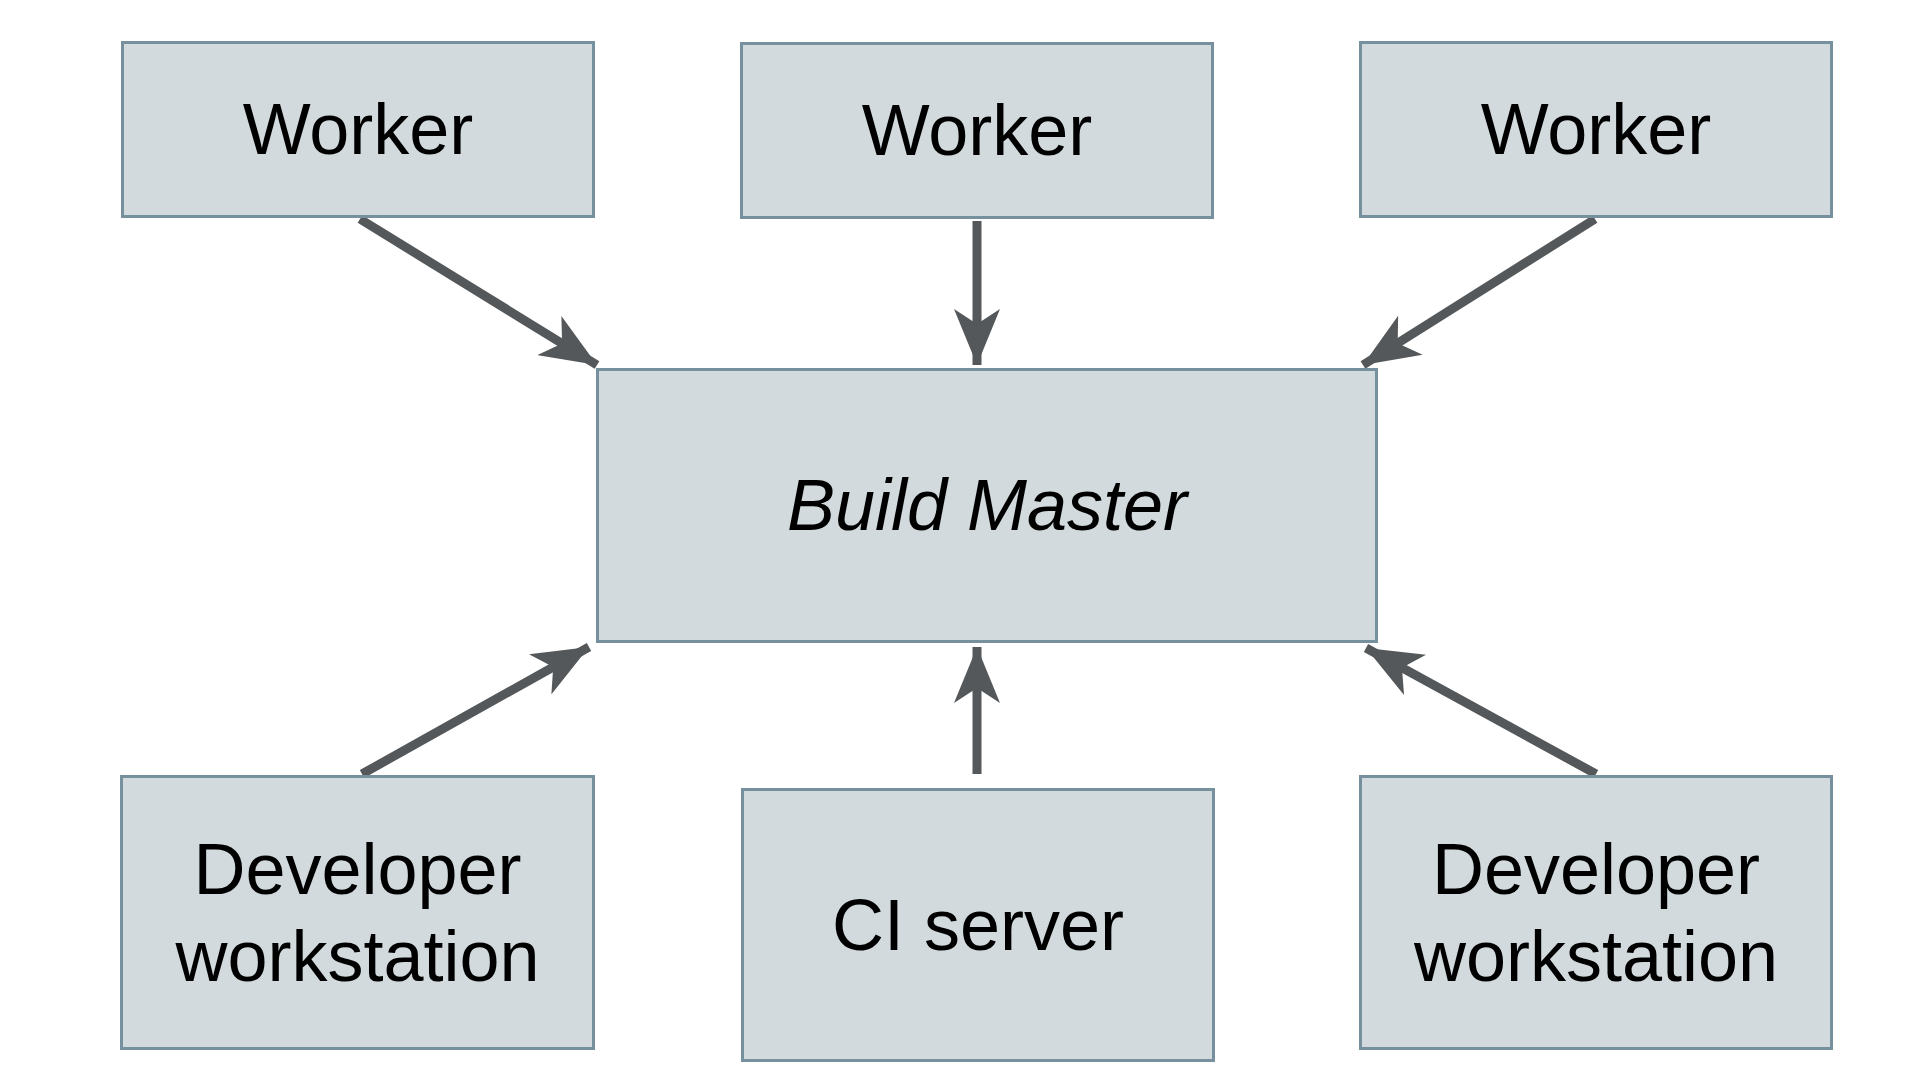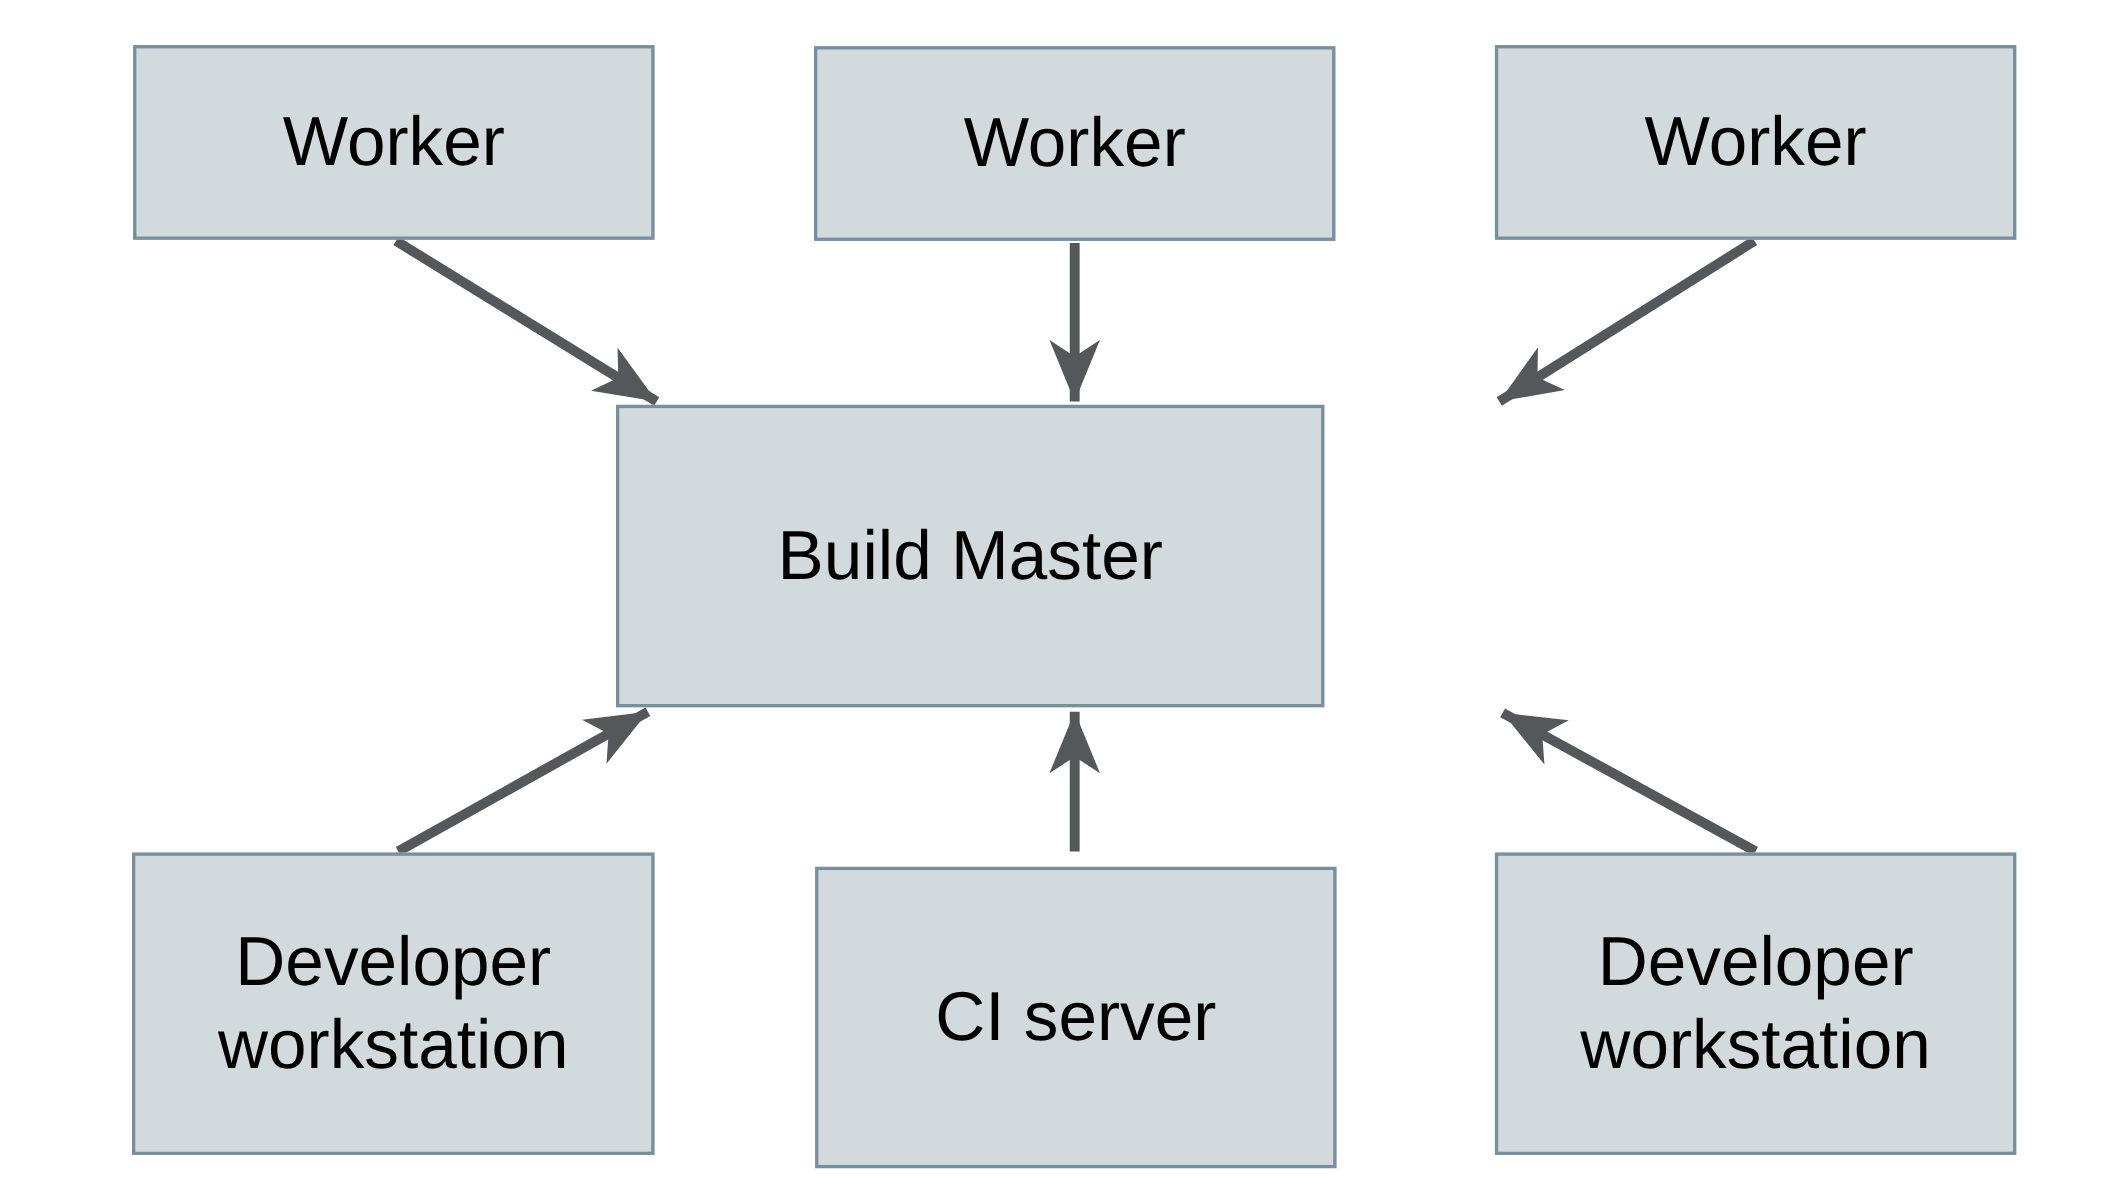--- a/index.html
+++ b/index.html
@@ -26,32 +26,32 @@
   .node {
     position: absolute;
     box-sizing: border-box;
     background: #d2dadd;
     border: 3px solid #76909e;
     display: flex;
     align-items: center;
     justify-content: center;
     text-align: center;
     color: #000000;
-    font-size: 63px;
+    font-size: 72px;
     line-height: 1.2;
     font-weight: 400;
   }
   .node .label {
     display: block;
     width: 100%;
   }
   #worker-1      { left: 121px;  top: 41px;  width: 474px; height: 177px; }
   #worker-2      { left: 740px;  top: 42px;  width: 474px; height: 177px; }
   #worker-3      { left: 1359px; top: 41px;  width: 474px; height: 177px; }
-  #build-master  { left: 560px;  top: 368px; width: 644px; height: 275px; }
+  #build-master  { left: 596px;  top: 368px; width: 782px; height: 275px; font-style: italic; }
   #dev-left      { left: 120px;  top: 775px; width: 475px; height: 275px; }
   #ci-server     { left: 741px;  top: 776px; width: 474px; height: 274px; margin-top: 12px; }
   #dev-right     { left: 1359px; top: 775px; width: 474px; height: 275px; }
 </style>
 </head>
 <body>
 
 <div class="stage">
 
   <svg class="arrow-layer" width="1910" height="1090" viewBox="0 0 1910 1090" xmlns="http://www.w3.org/2000/svg">

